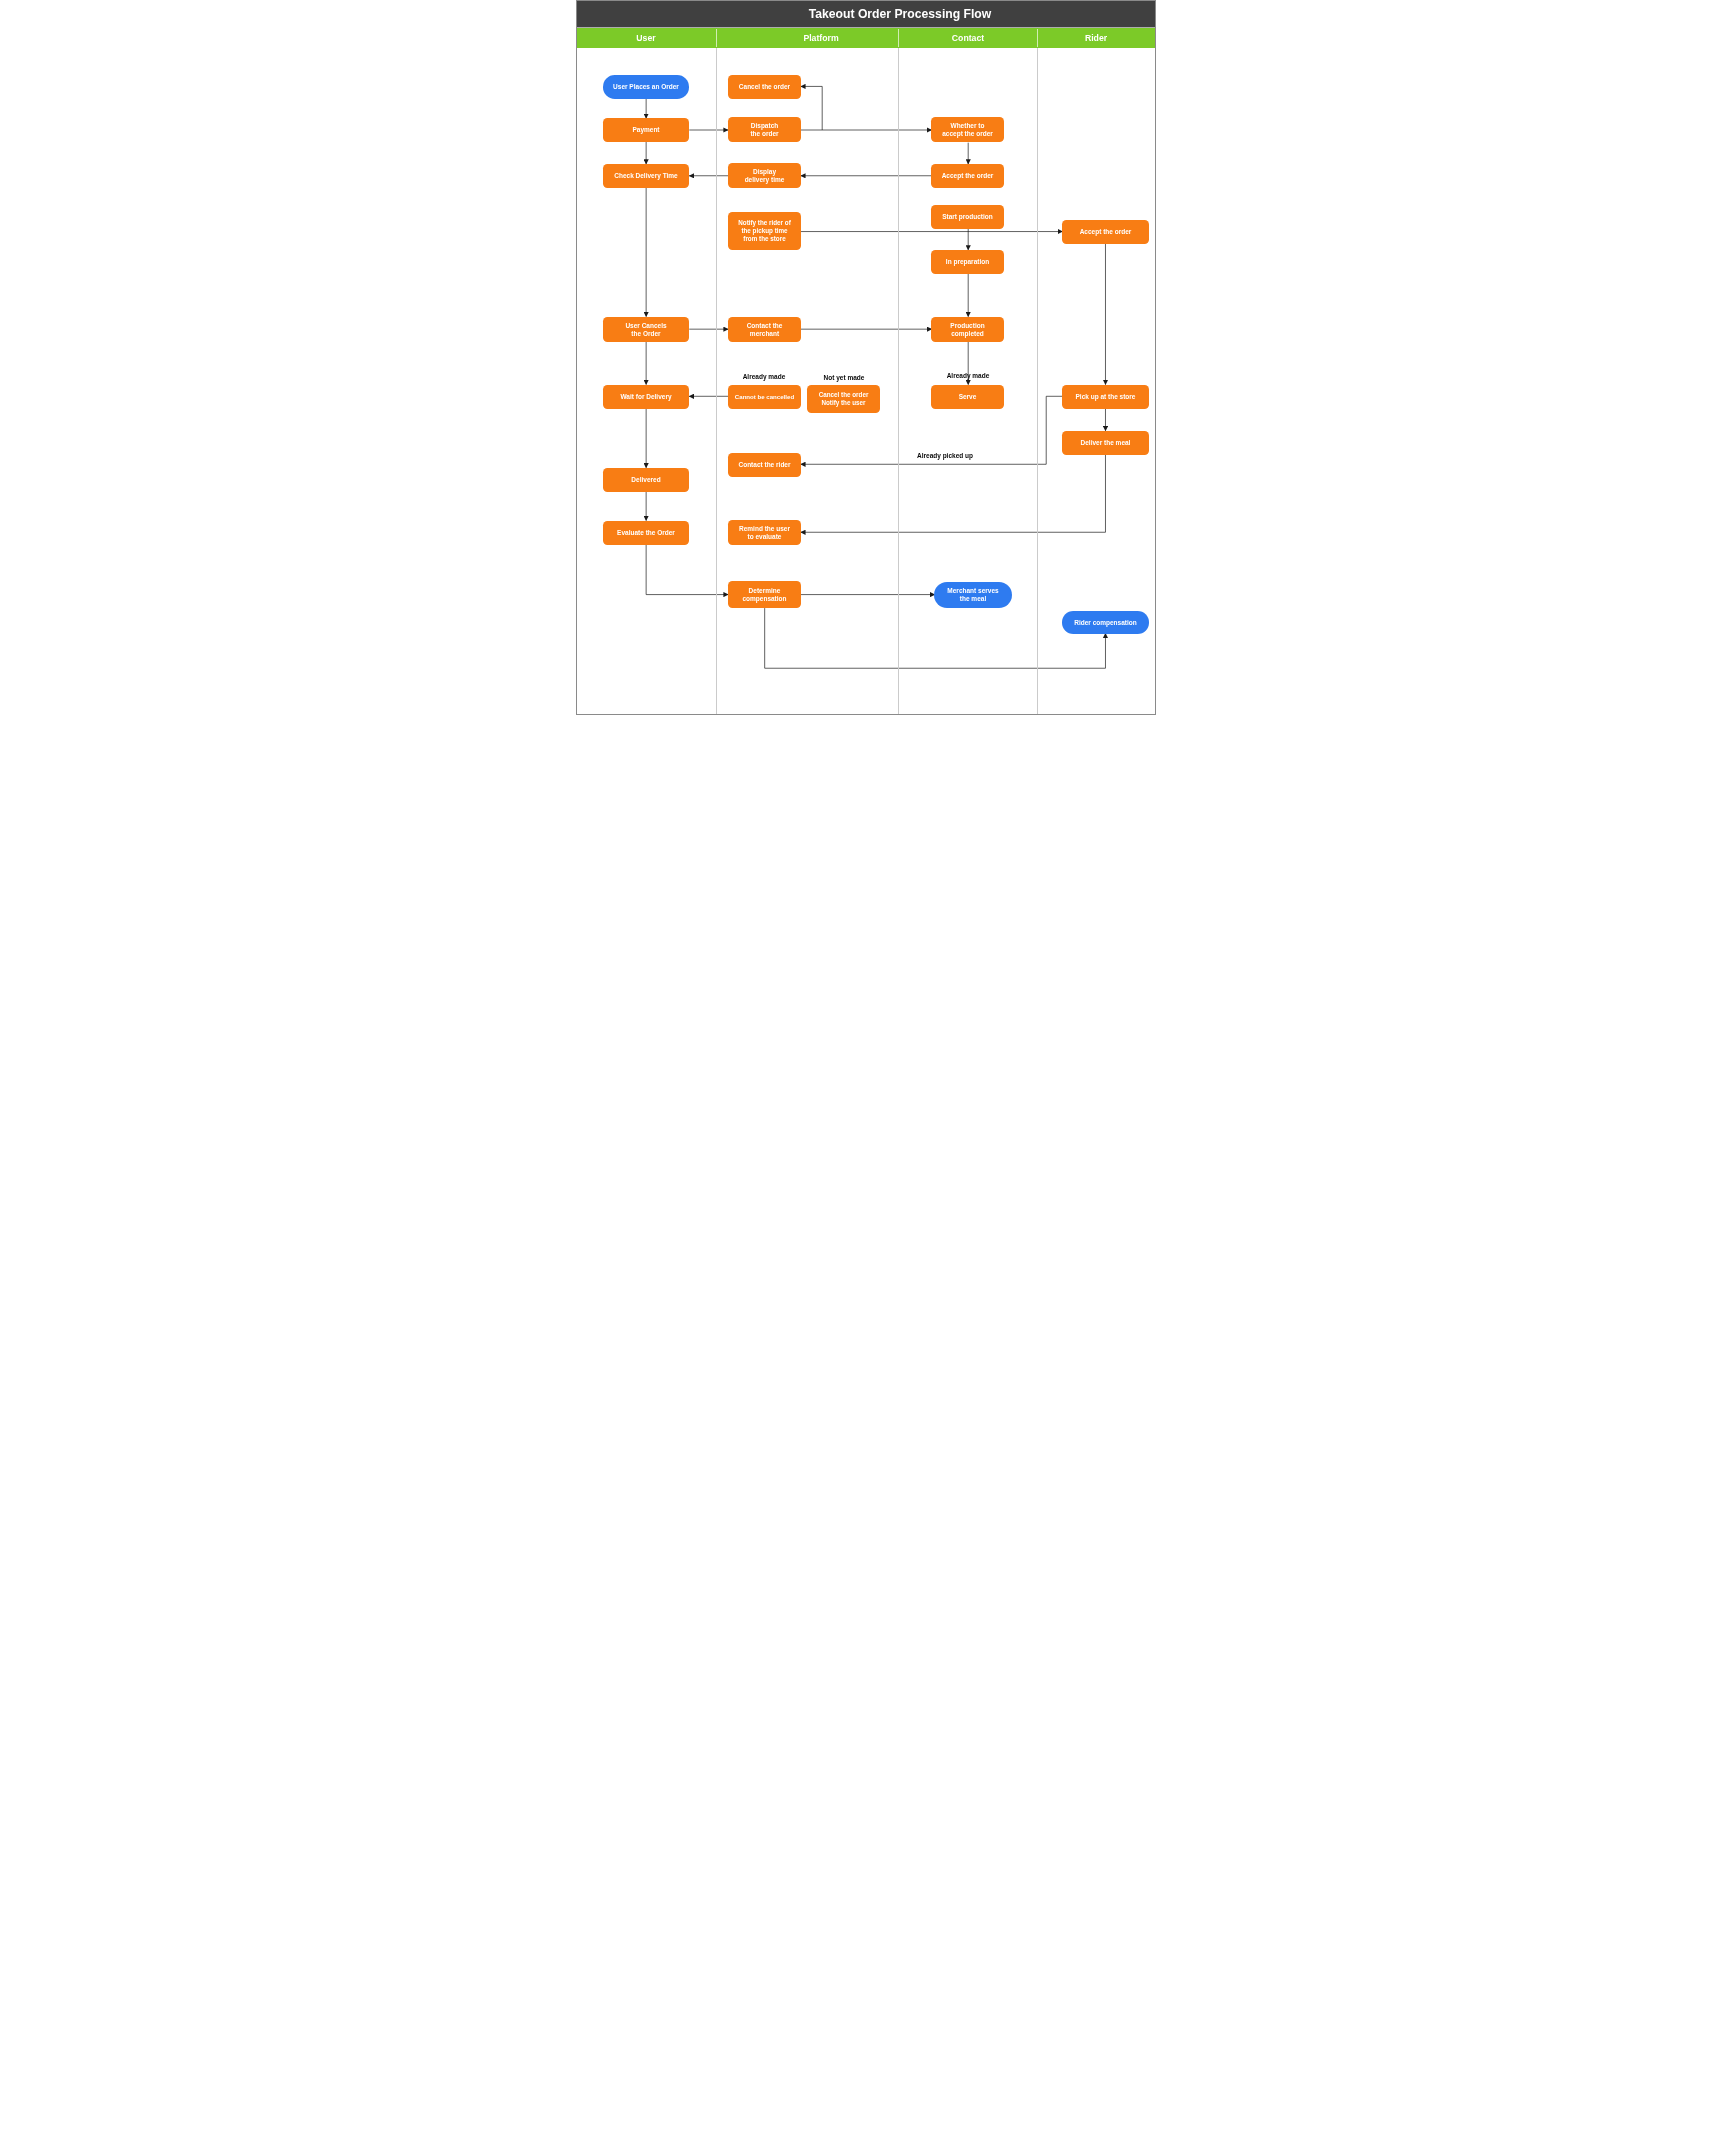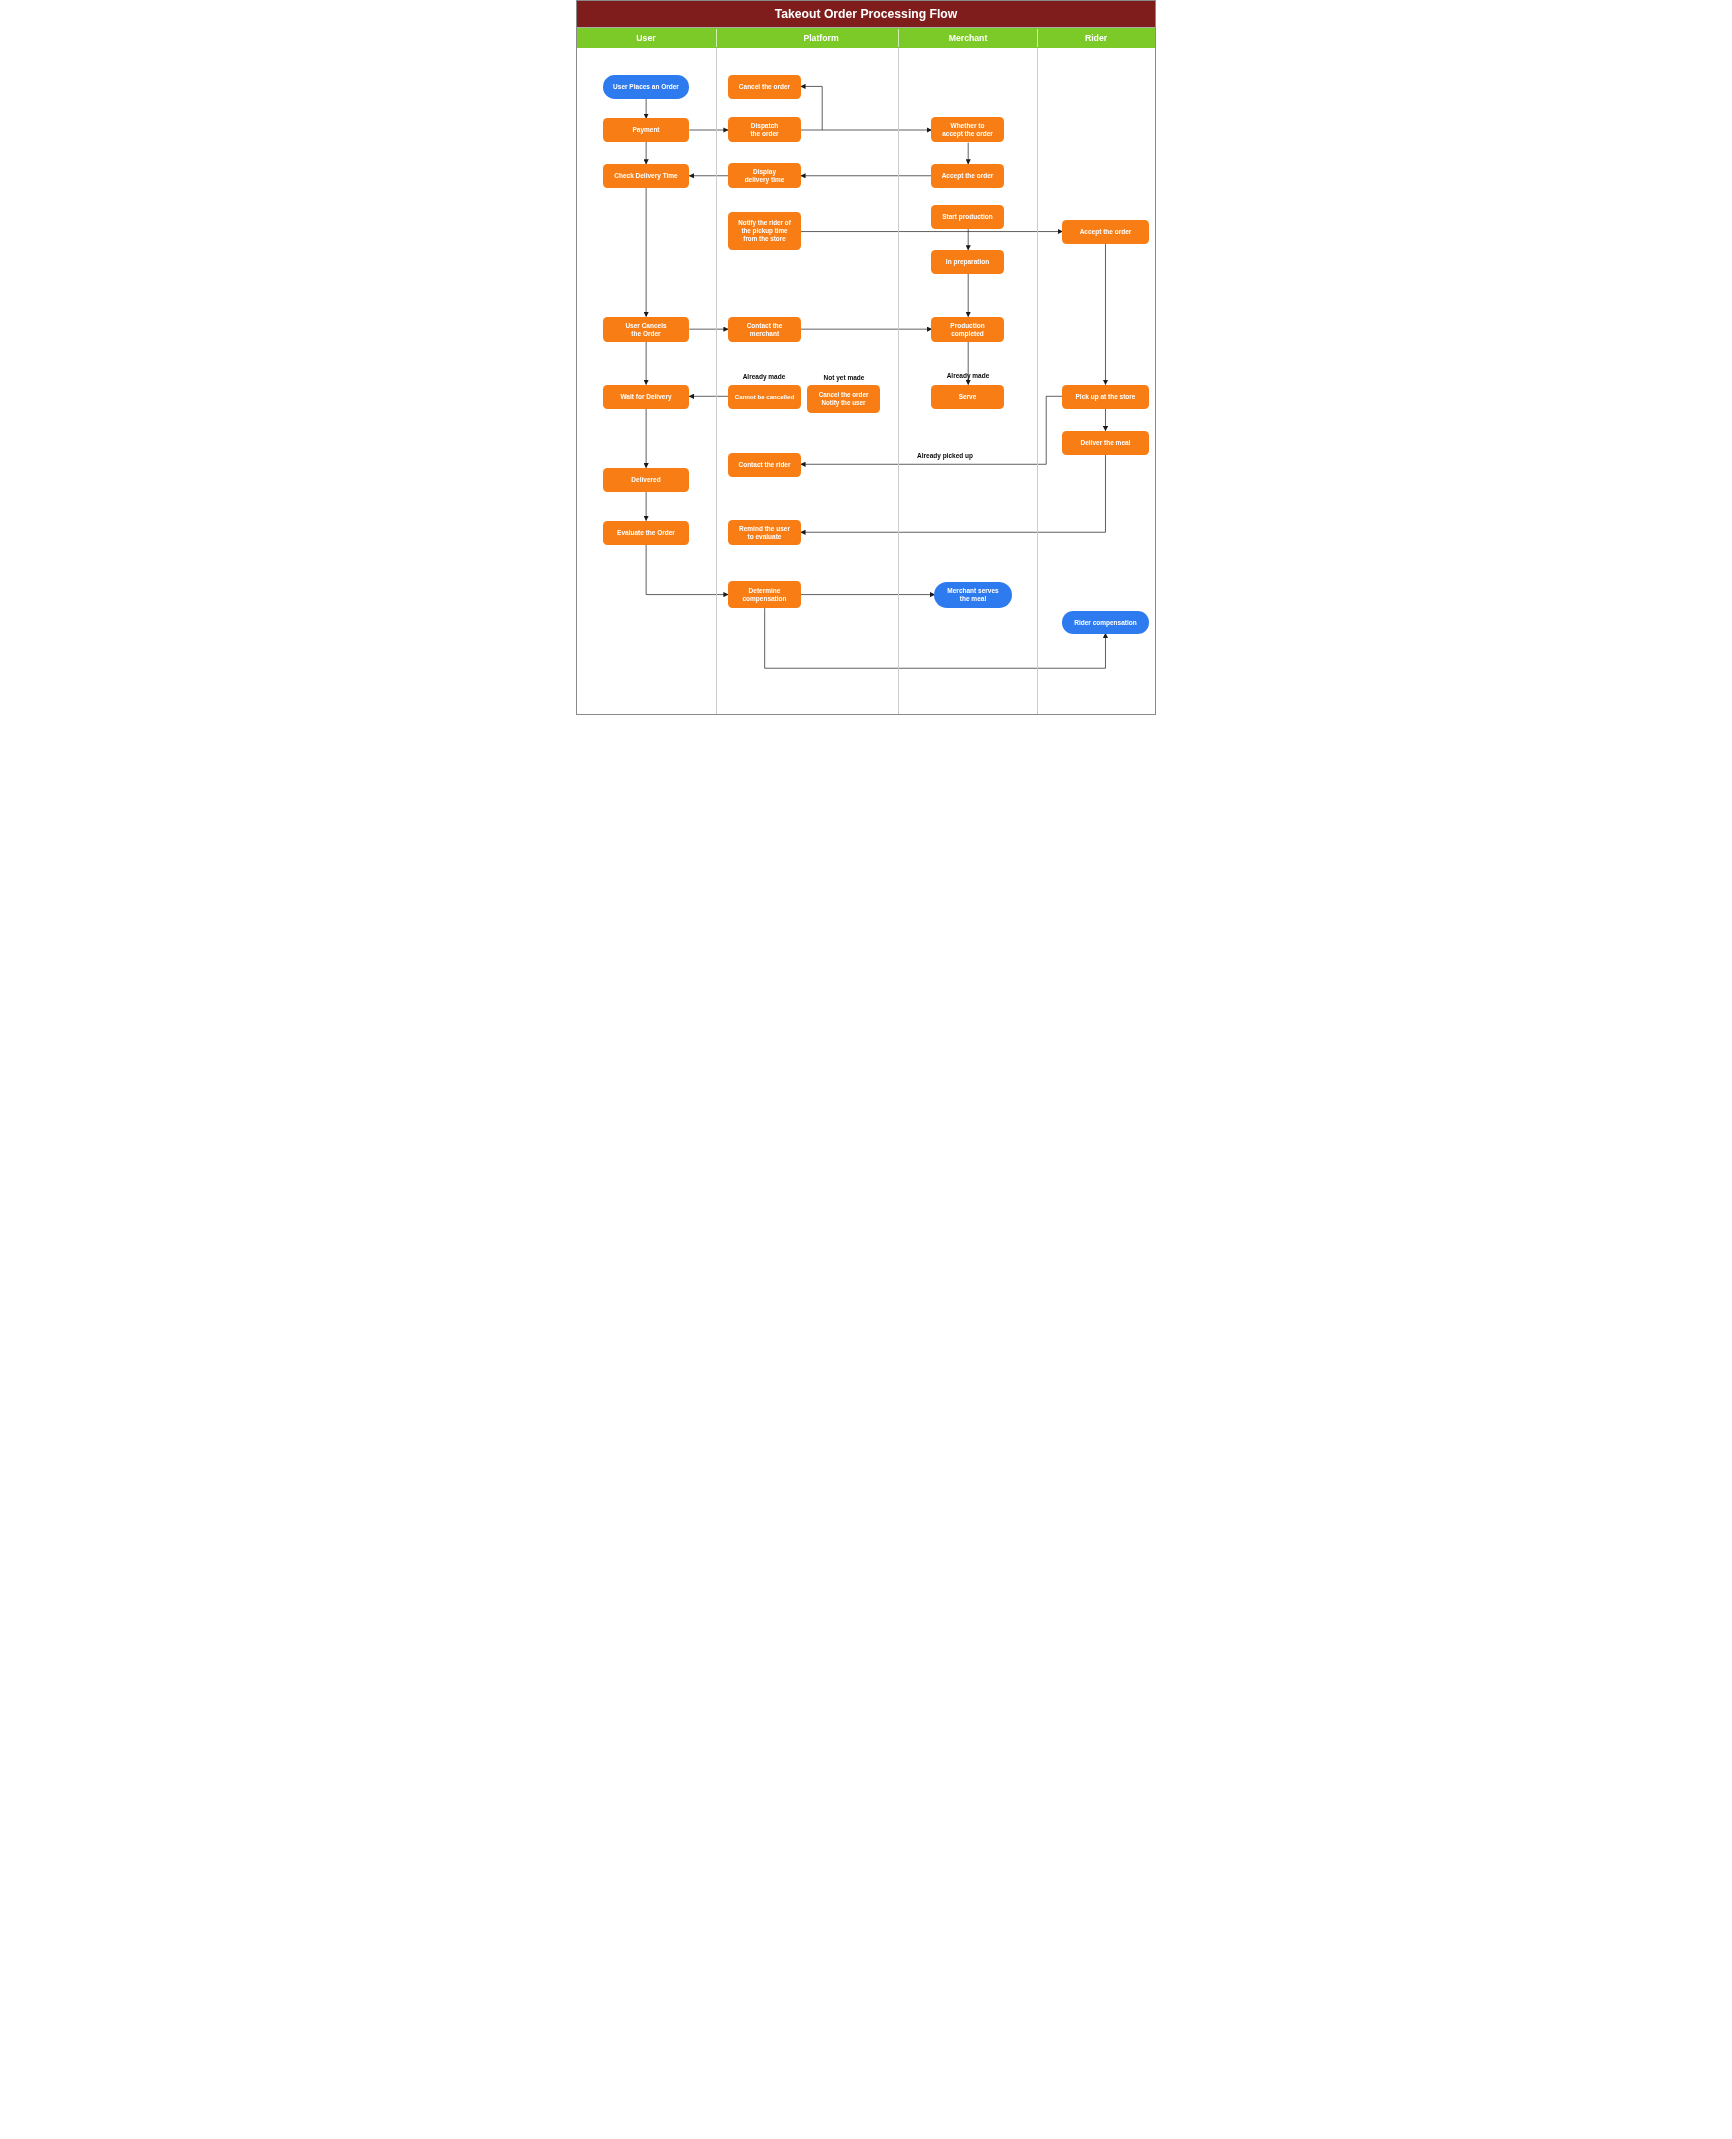--- a/index.html
+++ b/index.html
@@ -19,26 +19,26 @@
         border-radius:4.4px;box-sizing:border-box;padding:0.9px 1.7px;}
   .node.pill{border-radius:13px;}
   .flow-label{position:absolute;transform:translate(-50%,-50%);font-size:6.5px;font-weight:bold;
         color:#0a0a0a;white-space:nowrap;}
   #edges{position:absolute;left:0;top:0;pointer-events:none;}
 </style>
 </head>
 <body>
 
 <div id="canvas" style="width: 578px; height: 713px;">
-  <div class="titlebar" style="background: #7f1d1d;">Takeout Order Processing Flow</div>
+  <div class="titlebar" style="background: #404040; padding-left: 34px;">Takeout Order Processing Flow</div>
   <div class="hdrsep"></div>
   <div class="laneheader" style="background: rgb(124, 202, 40);">
       <span class="lanehead-label" style="left: 69px;">User</span>
       <span class="lanehead-label" style="left: 244px;">Platform</span>
-      <span class="lanehead-label" style="left: 391px;">Merchant</span>
+      <span class="lanehead-label" style="left: 391px;">Contact</span>
       <span class="lanehead-label" style="left: 519px;">Rider</span>
     </div>
   <svg id="edges" width="578" height="713" viewBox="0 0 1325 1636">
     <defs>
       <marker id="arw" viewBox="0 0 10 10" refX="9" refY="5" markerWidth="7.5" markerHeight="7.5" orient="auto-start-reverse">
         <path d="M0,0 L10,5 L0,10 z" fill="#1b1b1b"></path>
       </marker>
     </defs>
   <polyline points="158,223 158,269" fill="none" stroke="#1b1b1b" stroke-width="1.6" marker-end="url(#arw)"></polyline>
       <polyline points="158,323 158,374" fill="none" stroke="#1b1b1b" stroke-width="1.6" marker-end="url(#arw)"></polyline>

